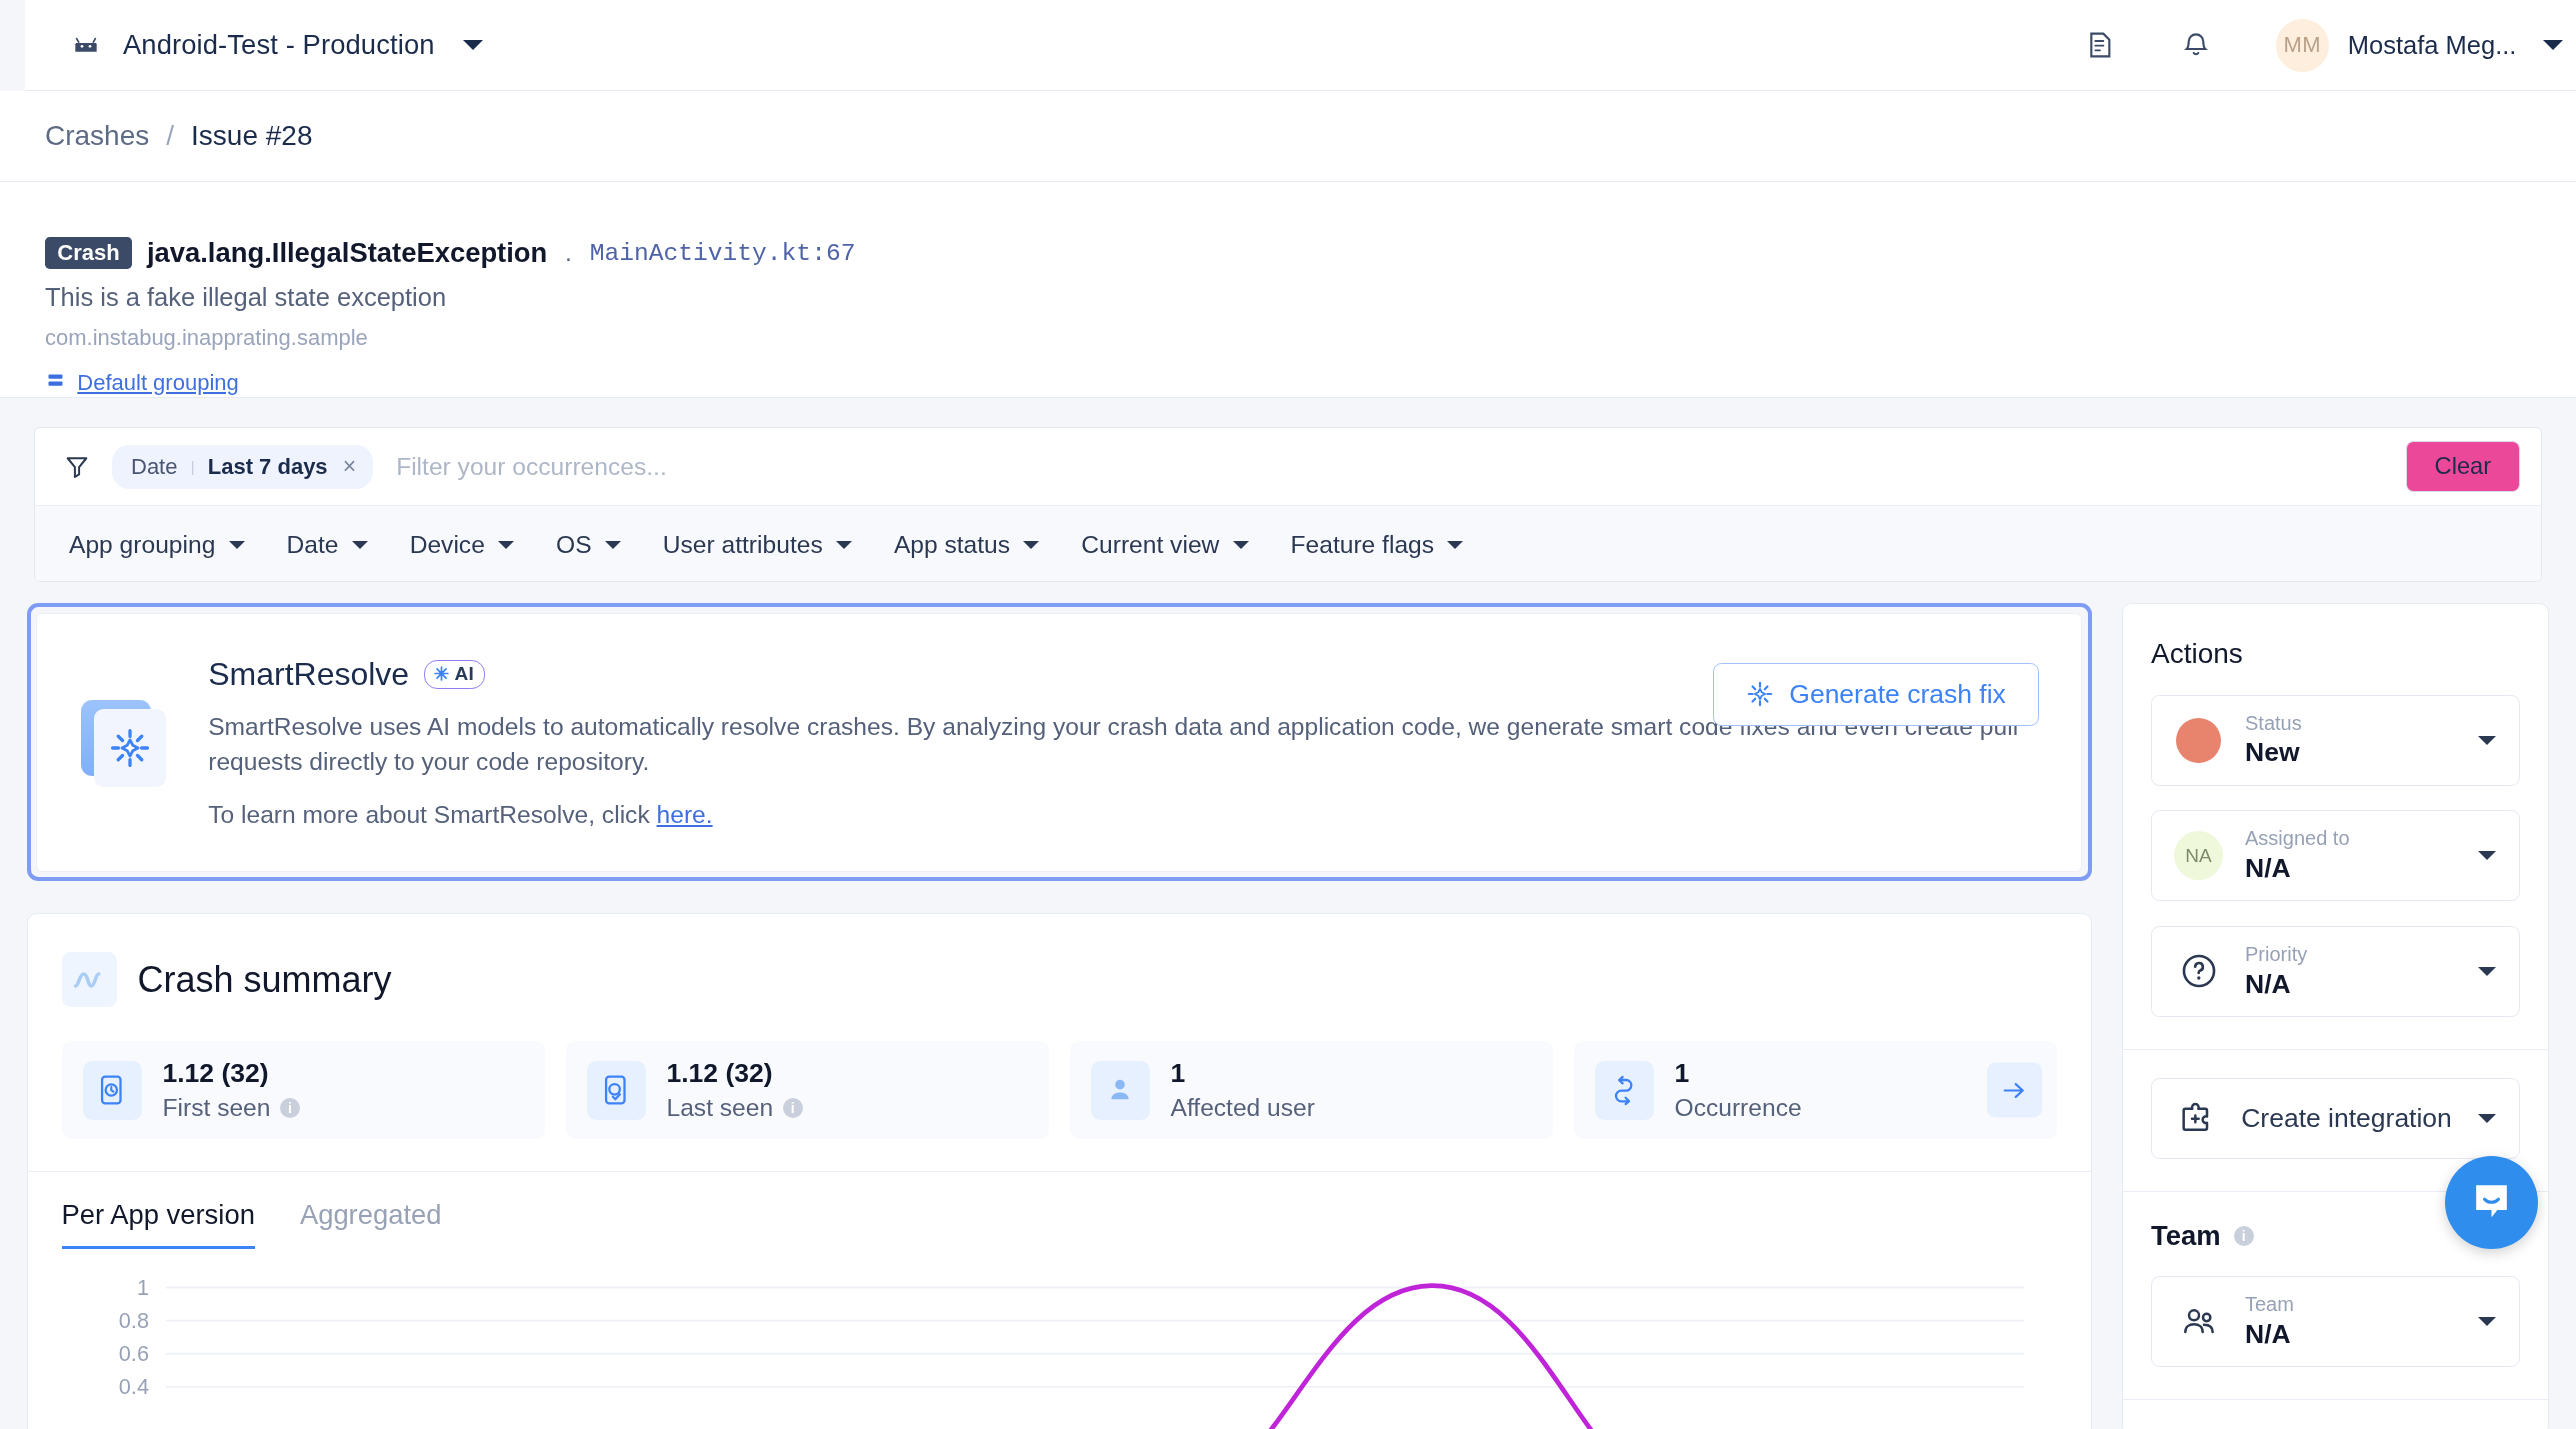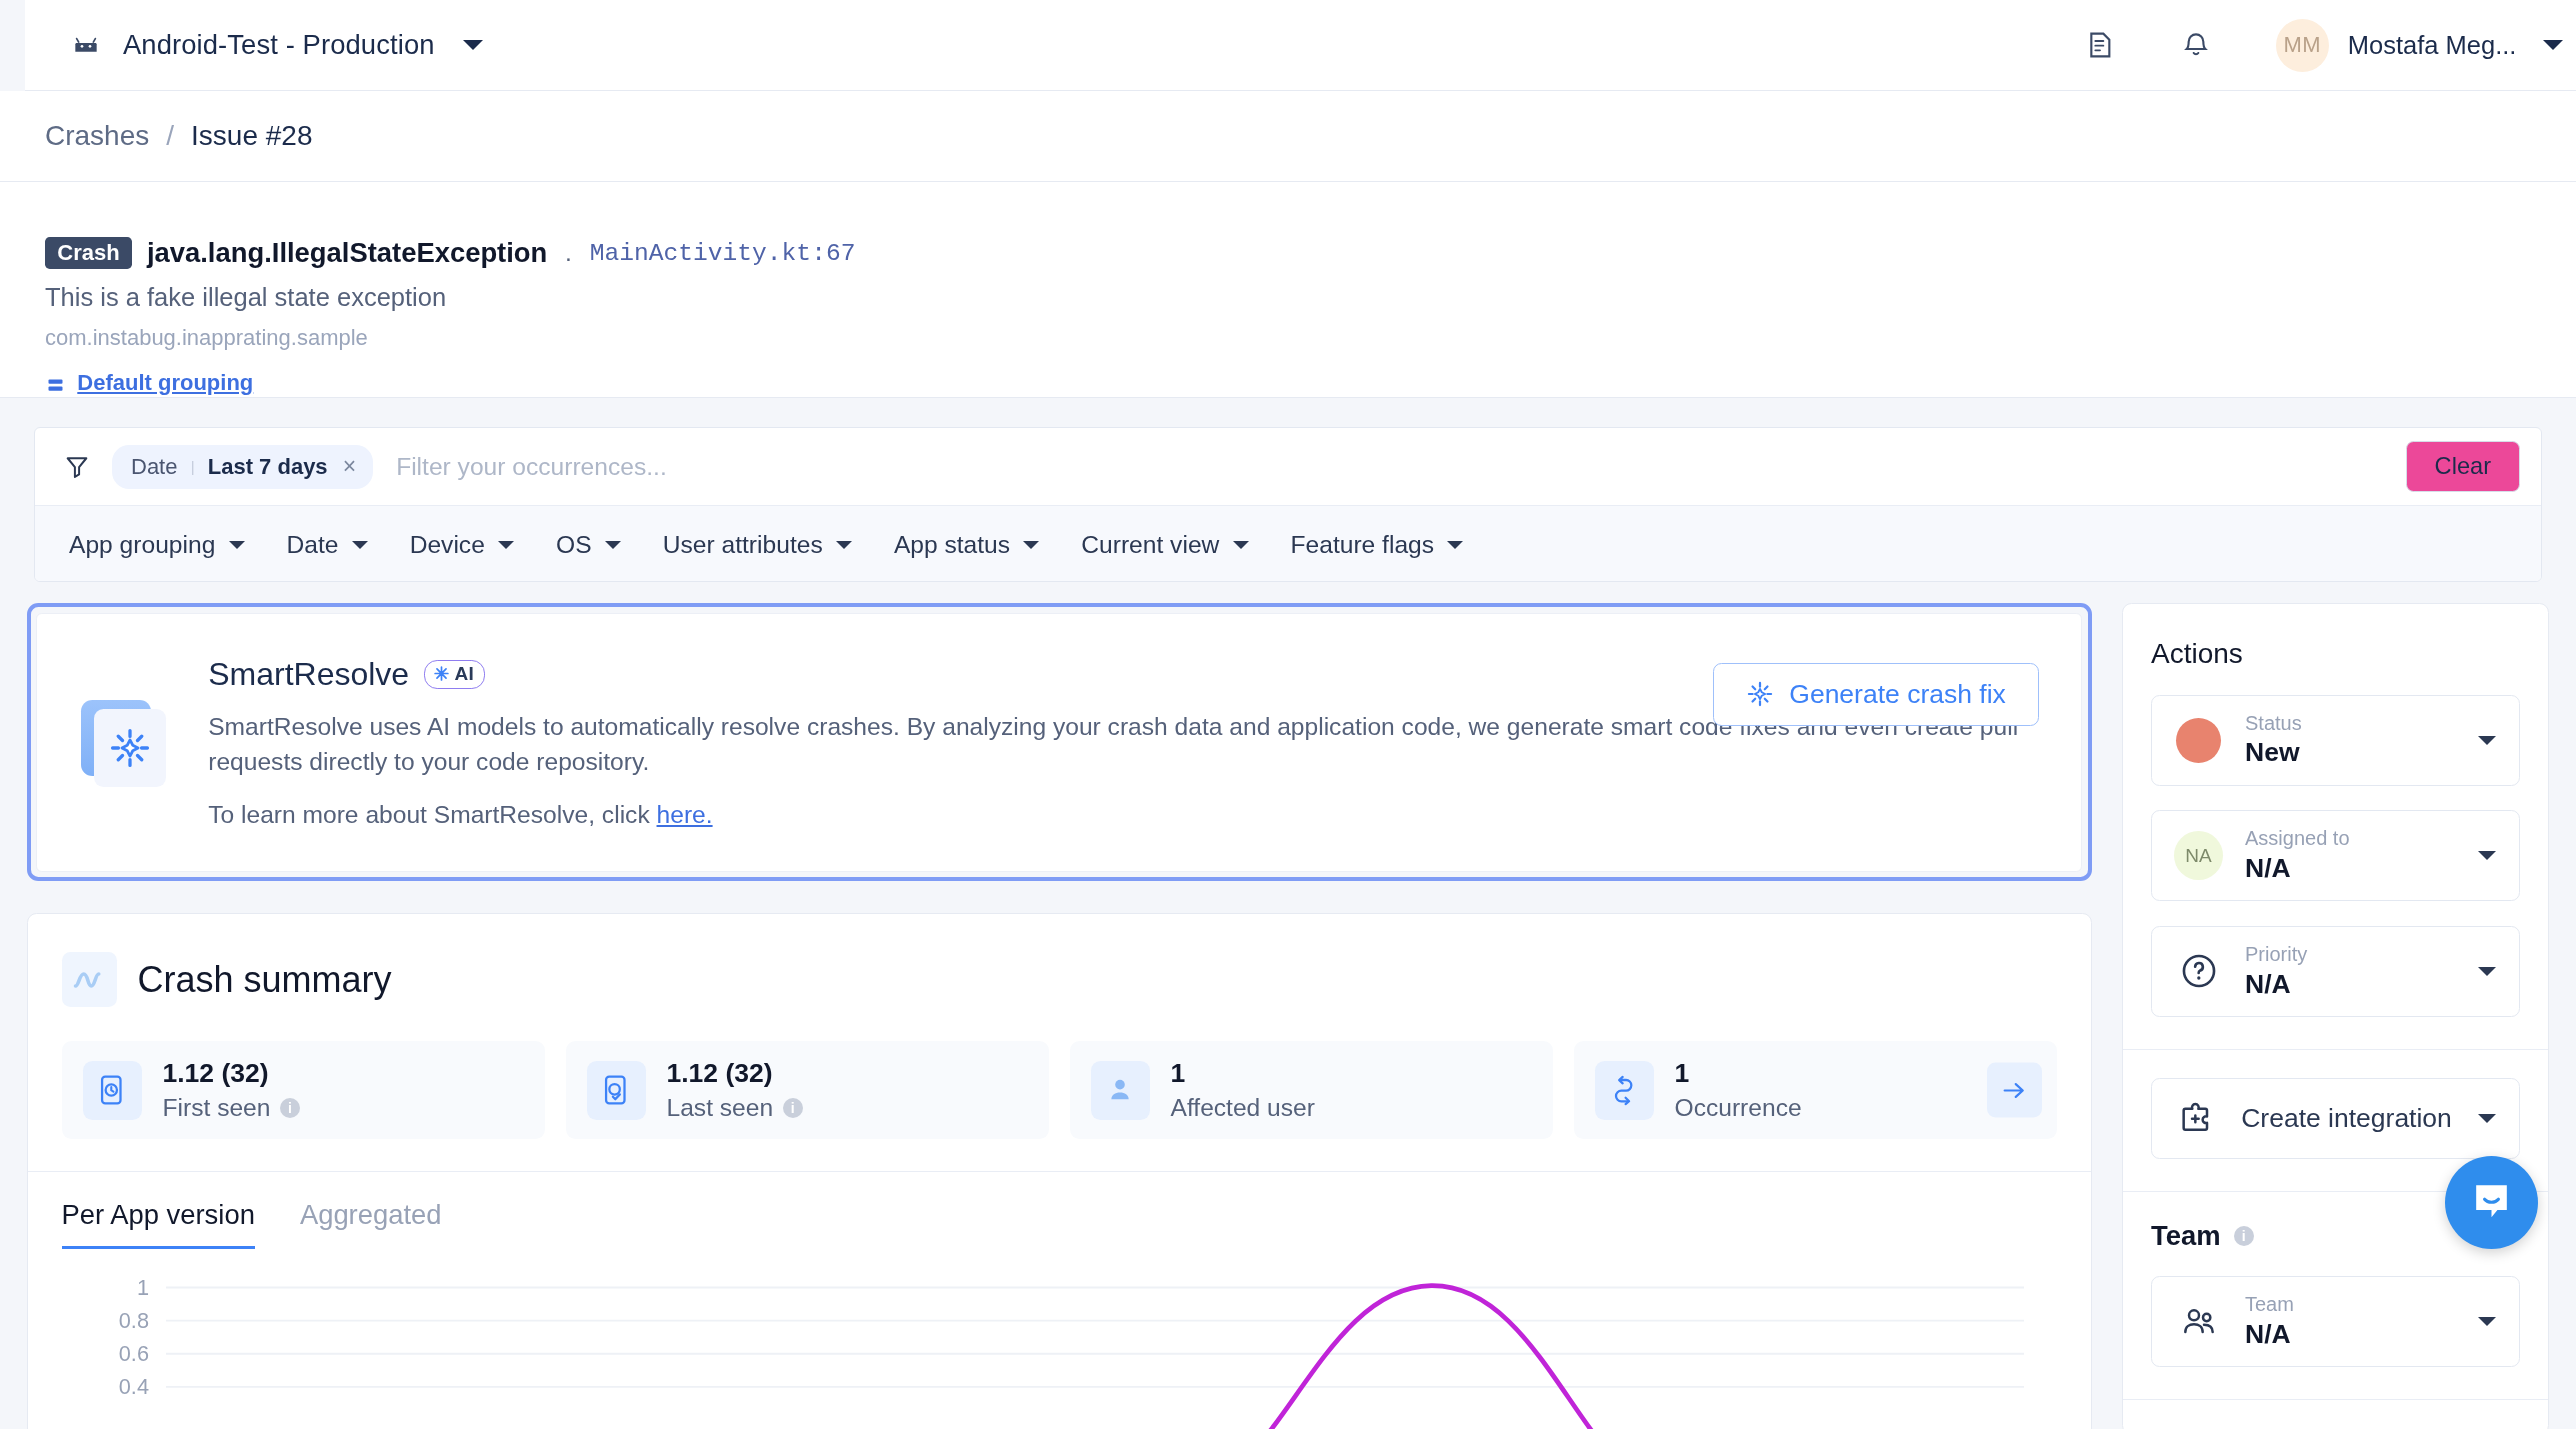--- a/index.html
+++ b/index.html
@@ -74,21 +74,21 @@
   }
   .exc-name { font-size: 27.4px; font-weight: bold; color: #11182b; }
   .dot-sep { font-size: 24.6px; color: #55617a; margin: 0 2.8px; }
   .exc-file {
     font-family: "Liberation Mono", monospace;
     font-size: 24.6px; color: #4f6municipality;
     color: #4f63a8;
   }
   .issue-sub { font-size: 25.5px; color: #55617a; margin-top: 13.2px; }
   .issue-pkg { font-size: 22px; color: #9aa5bb; margin-top: 13.2px; }
-  .grouping-row { display: flex; align-items: flex-end; gap: 11.3px; margin-top: 19px; font-weight: bold; }
+  .grouping-row { display: flex; align-items: flex-start; gap: 11.3px; margin-top: 19px; }
   .grouping-link {
     font-size: 22px; color: #3d6fe0; text-decoration: underline; cursor: pointer;
   }
 
   
   .filter-card {
     position: absolute; top: 427px; left: 34px;
     width: 2508px; height: 155px;
     background: #ffffff; border: 0.9px solid #e3e8f1; border-radius: 6px;
     overflow: hidden;

